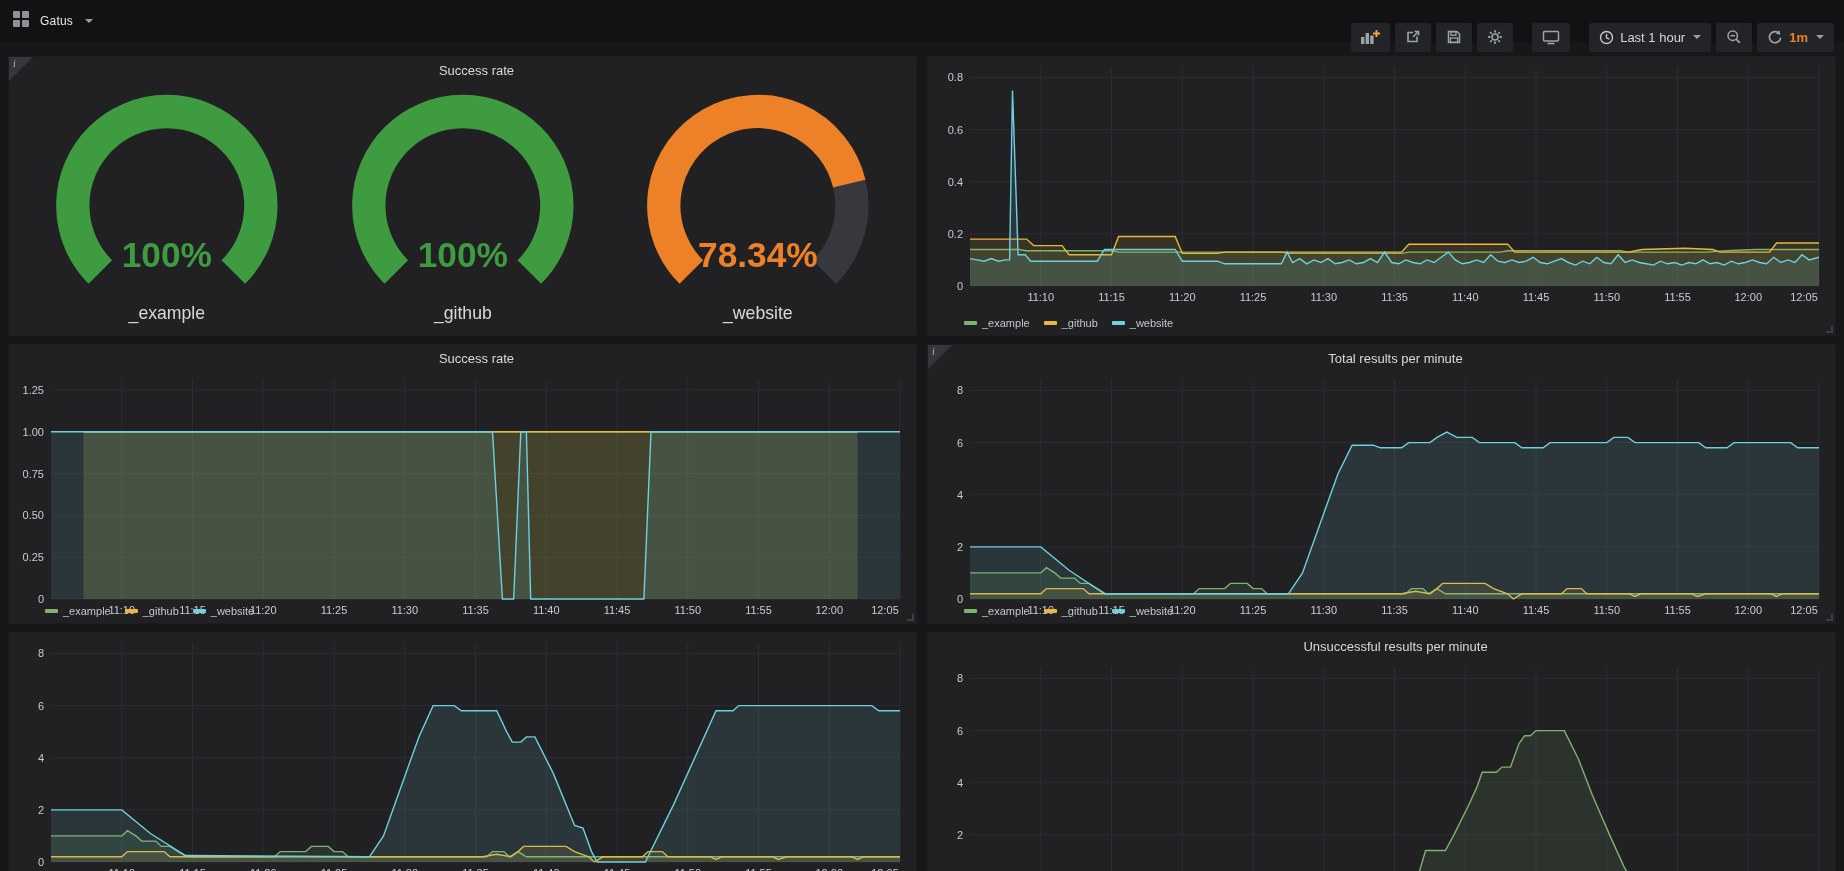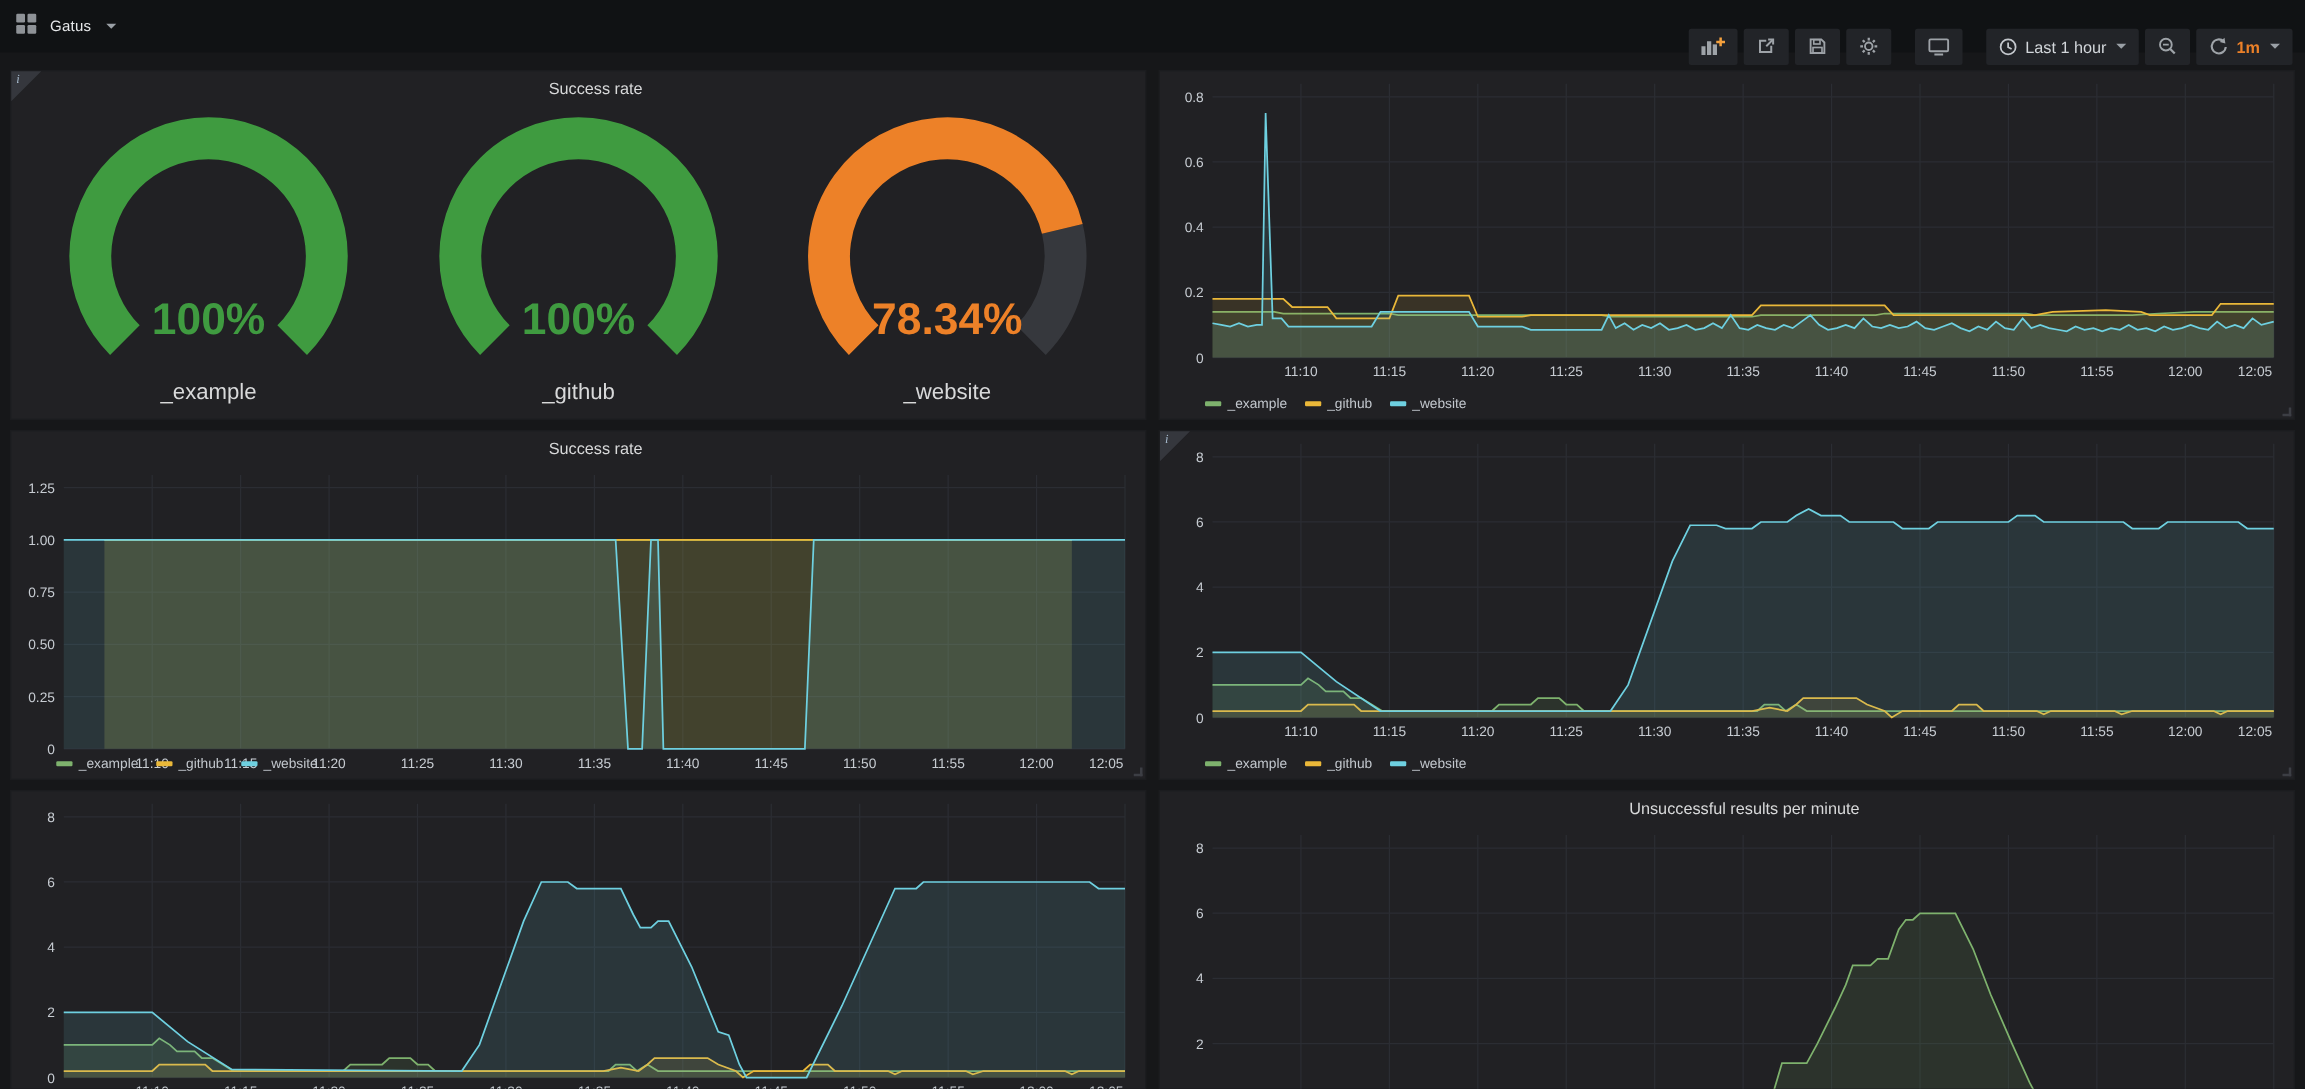--- a/index.html
+++ b/index.html
@@ -33,21 +33,21 @@
   .resize-corner { position:absolute; right:2px; bottom:2px; width:7px; height:7px;
                    border-right:2px solid #3c3e44; border-bottom:2px solid #3c3e44; }
   
   .chart-wrap { flex:1; display:flex; flex-direction:column; padding:2px 6px 3px 6px; min-height:0; }
   .plot { flex:1; min-height:0; }
   .legend { height:18px; display:flex; align-items:center; gap:14px; padding-left:30px;
             font-size:11px; color:#c2c7cd; }
   .legend .item { display:flex; align-items:center; gap:5px; cursor:pointer; }
   .legend .swatch { width:13px; height:4px; border-radius:1px; display:inline-block; }
   
-  .gauges { flex:1; display:flex; padding:4px 10px 6px 10px; min-height:0;align-items:flex-end; }
+  .gauges { flex:1; display:flex; padding:4px 10px 6px 10px; min-height:0; }
   .gauge { flex:1; display:flex; flex-direction:column; align-items:center; min-width:0; }
   .gauge svg { width:100%; height:100%; }
 </style>
 </head>
 <body>
 
 <div class="navbar">
   <div class="nav-left">
     <span>
       <svg width="18" height="18" viewBox="0 0 18 18">
@@ -282,20 +282,21 @@
           </span>
         </div>
       </div>
     <div class="resize-corner"></div>
   </section>
 
   <section class="panel">
     <div class="corner-info">
         <span>i</span>
       </div>
+    <h2>Total results per minute</h2>
     <div class="chart-wrap">
         <div class="plot"><svg width="895" height="248">
             <line x1="106.75" y1="8" x2="106.75" y2="227" stroke="#2b2d33" stroke-width="1"></line>
             <line x1="177.5" y1="8" x2="177.5" y2="227" stroke="#2b2d33" stroke-width="1"></line>
             <line x1="248.25" y1="8" x2="248.25" y2="227" stroke="#2b2d33" stroke-width="1"></line>
             <line x1="319" y1="8" x2="319" y2="227" stroke="#2b2d33" stroke-width="1"></line>
             <line x1="389.75" y1="8" x2="389.75" y2="227" stroke="#2b2d33" stroke-width="1"></line>
             <line x1="460.5" y1="8" x2="460.5" y2="227" stroke="#2b2d33" stroke-width="1"></line>
             <line x1="531.25" y1="8" x2="531.25" y2="227" stroke="#2b2d33" stroke-width="1"></line>
             <line x1="602" y1="8" x2="602" y2="227" stroke="#2b2d33" stroke-width="1"></line>

